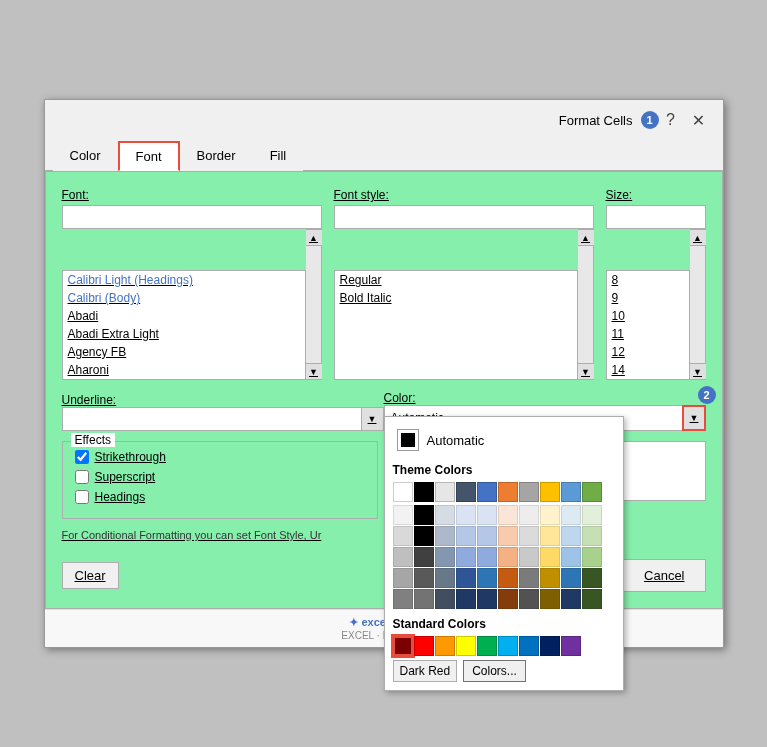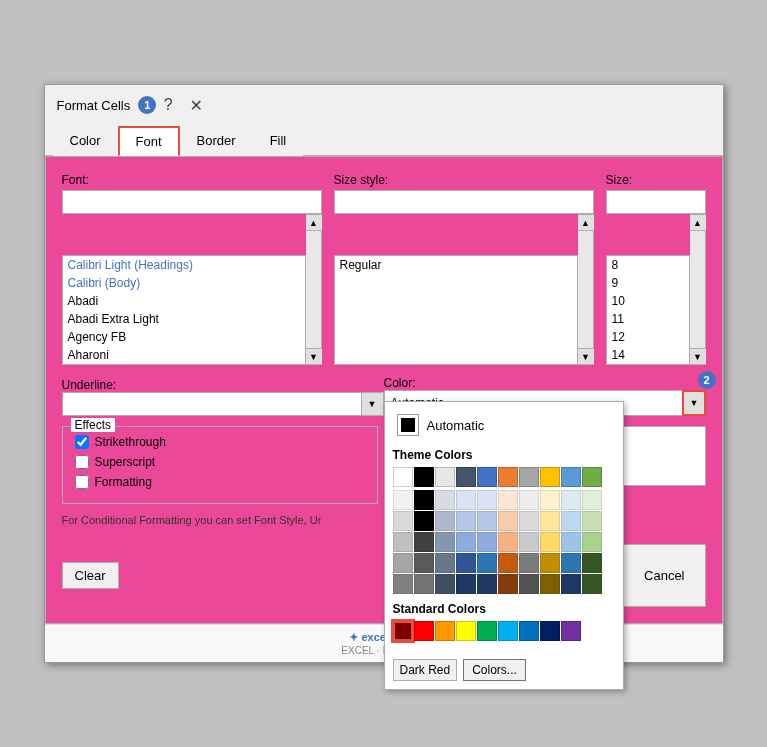--- a/index.html
+++ b/index.html
@@ -18,21 +18,21 @@
       border: 1px solid #999;
       box-shadow: 2px 2px 8px rgba(0,0,0,0.4);
       width: 680px;
       position: relative;
     }
     .title-bar {
       background: #f0f0f0;
       padding: 8px 12px 4px 12px;
       display: flex;
       align-items: center;
-      justify-content: flex-start;
+      justify-content: flex-end;
       border-bottom: none;
     }
     .title-bar-left {
       display: flex;
       align-items: center;
       gap: 8px;
     }
     .title-text {
       font-size: 13px;
       color: #000;
@@ -83,24 +83,25 @@
       top: 1px;
     }
     .tab.active {
       background: #fff;
       border: 2px solid #e74c3c;
       border-bottom: 1px solid #fff;
       font-weight: normal;
       color: #000;
     }
     .content {
-      background: #ec4899;
+      background: #86efac;
       padding: 16px;
       border: 1px solid #adadad;
       margin: 0;
+      text-decoration: underline;
     }
     .form-row {
       display: flex;
       gap: 12px;
       margin-bottom: 10px;
     }
     .form-col {
       display: flex;
       flex-direction: column;
       flex: 1;
@@ -239,21 +240,21 @@
       align-items: center;
       justify-content: space-between;
       padding: 8px 0 0 0;
     }
     .bottom-right {
       display: flex;
       gap: 8px;
       align-items: center;
     }
     .btn {
-      padding: 23px 20px;
+      padding: 8px 20px;
       font-size: 13px;
       border: 1px solid #adadad;
       background: #f0f0f0;
       cursor: pointer;
       min-width: 75px;
     }
     .btn-clear {
       padding: 5px 12px;
       font-size: 13px;
       border: 1px solid #adadad;
@@ -329,21 +330,21 @@
       width: 20px;
       height: 20px;
       cursor: pointer;
       border: 1px solid rgba(0,0,0,0.1);
       flex-shrink: 0;
     }
     .bottom-color-row {
       display: flex;
       align-items: center;
       gap: 6px;
-      margin-top: 18px;
+      margin-top: 4px;
     }
     .color-name-display {
       border: 1px solid #adadad;
       padding: 3px 6px;
       font-size: 12px;
       background: #f0f0f0;
       min-width: 60px;
     }
     .more-colors-btn {
       padding: 3px 8px;
@@ -410,25 +411,26 @@
             <div class="listbox-item">Aharoni</div>
           </div>
           <div class="scrollbar" style="width:16px;background:#f0f0f0;border:1px solid #adadad;border-left:none;display:flex;flex-direction:column;">
             <div style="width:16px;height:16px;background:#e0e0e0;border-bottom:1px solid #adadad;display:flex;align-items:center;justify-content:center;font-size:9px;">▲</div>
             <div style="flex:1;background:#e8e8e8;"></div>
             <div style="width:16px;height:16px;background:#e0e0e0;border-top:1px solid #adadad;display:flex;align-items:center;justify-content:center;font-size:9px;">▼</div>
           </div>
         </div>
       </div>
       <div class="form-col">
-        <label class="form-label">Size style:</label>
+        <label class="form-label">Font style:</label>
         <input class="text-input" type="text" value="" style="">
         <div class="listbox-with-scroll">
           <div class="listbox" style="border-right:1px solid #adadad;">
             <div class="listbox-item">Regular</div>
+            <div class="listbox-item">Bold Italic</div>
           </div>
           <div class="scrollbar" style="width:16px;background:#f0f0f0;border:1px solid #adadad;border-left:none;display:flex;flex-direction:column;">
             <div style="width:16px;height:16px;background:#e0e0e0;border-bottom:1px solid #adadad;display:flex;align-items:center;justify-content:center;font-size:9px;">▲</div>
             <div style="flex:1;background:#e8e8e8;"></div>
             <div style="width:16px;height:16px;background:#e0e0e0;border-top:1px solid #adadad;display:flex;align-items:center;justify-content:center;font-size:9px;">▼</div>
           </div>
         </div>
       </div>
       <div class="form-col-fixed">
         <label class="form-label">Size:</label>
@@ -597,21 +599,21 @@
           <div class="checkbox-row">
             <input type="checkbox" checked="" style="">
             <label>Strikethrough</label>
           </div>
           <div class="checkbox-row">
             <input type="checkbox" style="">
             <label>Superscript</label>
           </div>
           <div class="checkbox-row">
             <input type="checkbox" style="">
-            <label>Formatting</label>
+            <label>Headings</label>
           </div>
         </div>
       </div>
       <div class="preview-col">
         <div class="preview-section">
         </div>
       </div>
     </div>
 
     <div class="info-text">For Conditional Formatting you can set Font Style, Ur</div>

